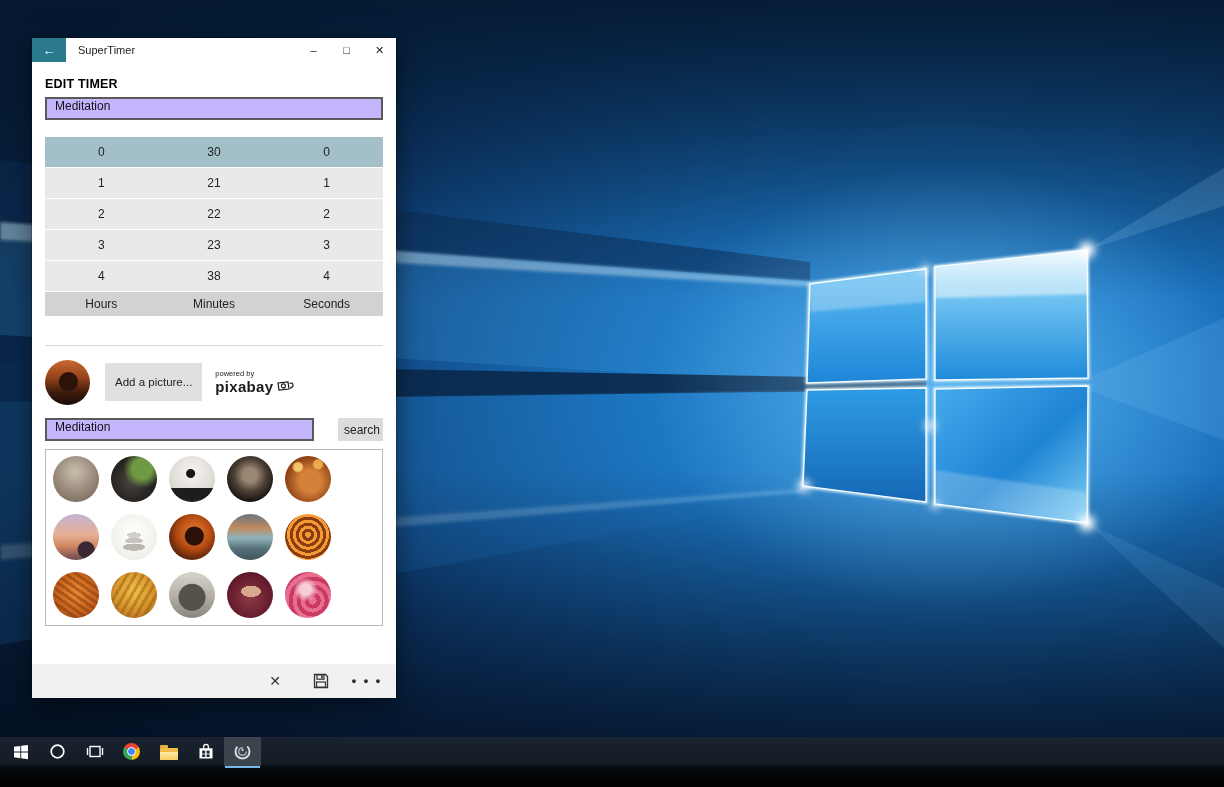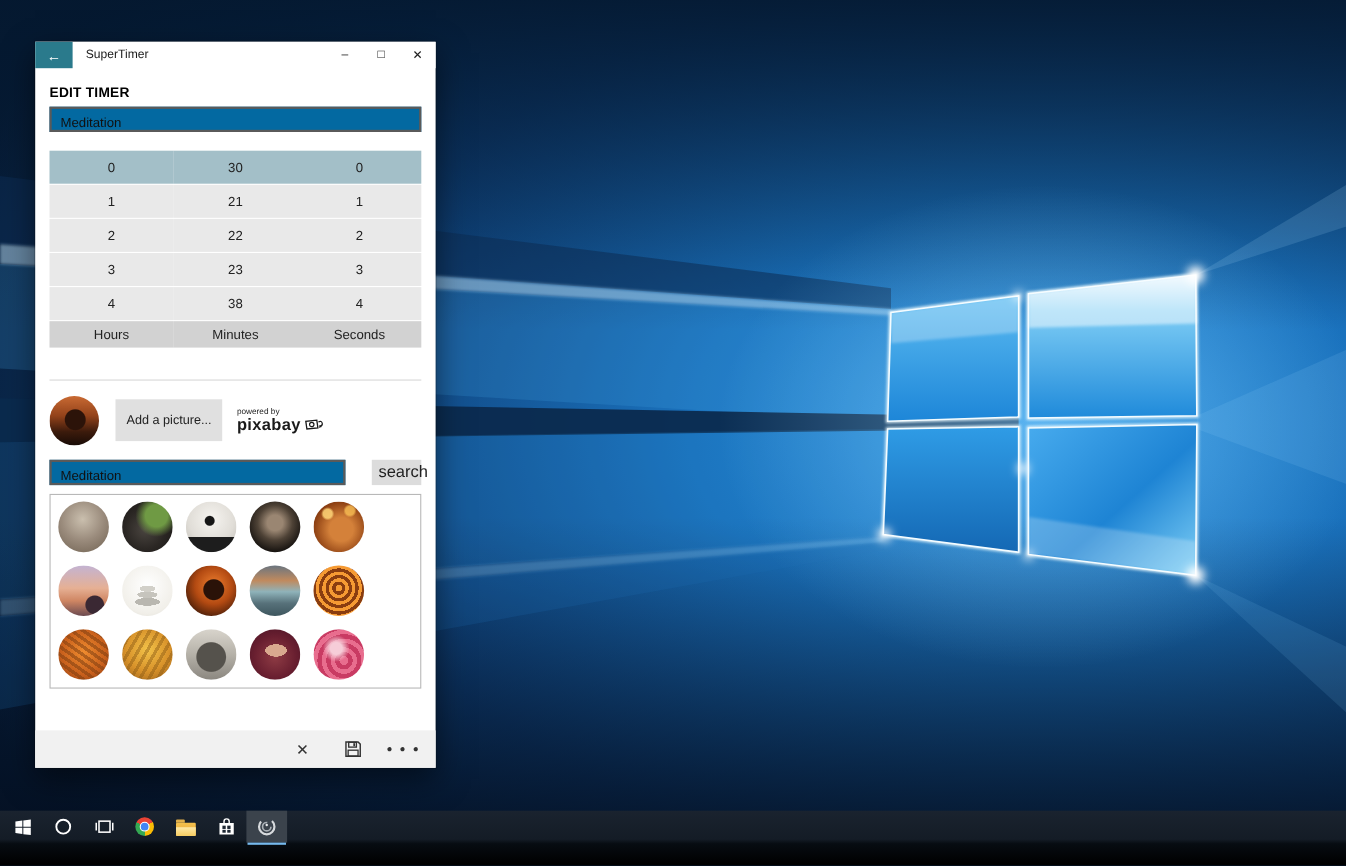--- a/index.html
+++ b/index.html
@@ -13,22 +13,22 @@
               box-shadow:0 10px 26px rgba(0,0,0,.5),0 0 0 1px rgba(0,0,0,.18);}
   .titlebar{height:24px;display:flex;align-items:center;background:#fff;flex:0 0 auto;}
   .back-btn{width:34px;height:24px;background:#2a7a8c;color:#fff;display:flex;align-items:center;
             justify-content:center;font-size:13px;cursor:pointer;}
   .window-title{font-size:11px;color:#1a1a1a;margin-left:12px;flex:1;}
   .win-btn{width:33px;height:24px;display:flex;align-items:center;justify-content:center;
            font-size:11px;color:#222;cursor:pointer;}
   .content{flex:1;padding:0 13px;position:relative;overflow:hidden;}
   .heading{font-size:12.5px;font-weight:bold;color:#000;margin-top:15px;letter-spacing:.2px;}
   .field-label{font-size:12px;color:#222;margin-top:15px;}
-  .textbox{margin-top:6px;height:19px;border:2px solid #5a5a5a;background:#0369a1;font-size:12px;
-           color:#111;display:flex;align-items:flex-end;padding:0 8px;}
+  .textbox{margin-top:6px;height:19px;border:2px solid #5a5a5a;background:#c4b5fd;font-size:12px;
+           color:#111;display:flex;align-items:flex-start;padding:0 8px;}
   
   .picker{margin-top:17px;}
   .picker-row{display:flex;height:30px;margin-bottom:1px;cursor:pointer;}
   .picker-cell{flex:1;display:flex;align-items:center;justify-content:center;font-size:12px;
                color:#222;background:#e9e9e9;}
   .picker-row.selected .picker-cell{background:#a3bfc8;}
   .picker-header{display:flex;height:24px;text-align:right;}
   .picker-header .picker-cell{background:#d2d2d2;color:#222;}
   .divider{height:1px;background:#d8d8d8;margin-top:29px;}
   
@@ -37,21 +37,21 @@
   .add-btn{margin-left:15px;height:38px;padding:0 10px;background:#e0e0e0;border:none;
            font-size:11.5px;color:#222;display:flex;align-items:center;cursor:pointer;
            font-family:inherit;}
   .pixabay{margin-left:13px;line-height:1;}
   .powered{font-size:7.5px;color:#222;margin-bottom:1px;}
   .brand{font-size:15px;font-weight:bold;color:#1a1a1a;letter-spacing:.3px;display:flex;
          align-items:flex-start;gap:4px;}
   .search-row{display:flex;margin-top:13px;align-items:center;}
   .search-box{flex:1;margin-top:0;}
   .search-btn{margin-left:24px;width:45px;height:23px;background:#dcdcdc;border:none;
-              font-size:15px;color:#222;cursor:pointer;font-family:inherit;}
+              font-size:12px;color:#222;cursor:pointer;font-family:inherit;}
   .grid-panel{margin-top:8px;border:1px solid #b8b8b8;height:177px;box-sizing:border-box;
               padding:6px 7px;display:flex;flex-wrap:wrap;gap:12px;align-content:flex-start;
               background:#fff;}
   .thumb{width:46px;height:46px;border-radius:50%;cursor:pointer;flex:0 0 auto;}
   
   .commandbar{height:34px;background:#f1f1f1;display:flex;align-items:center;
               justify-content:flex-end;padding-right:6px;flex:0 0 auto;}
   .cmd-btn{width:46px;height:34px;display:flex;align-items:center;justify-content:center;
            font-size:14px;color:#333;cursor:pointer;background:none;border:none;}
   .cmd-btn.more{font-size:9px;letter-spacing:2px;}

